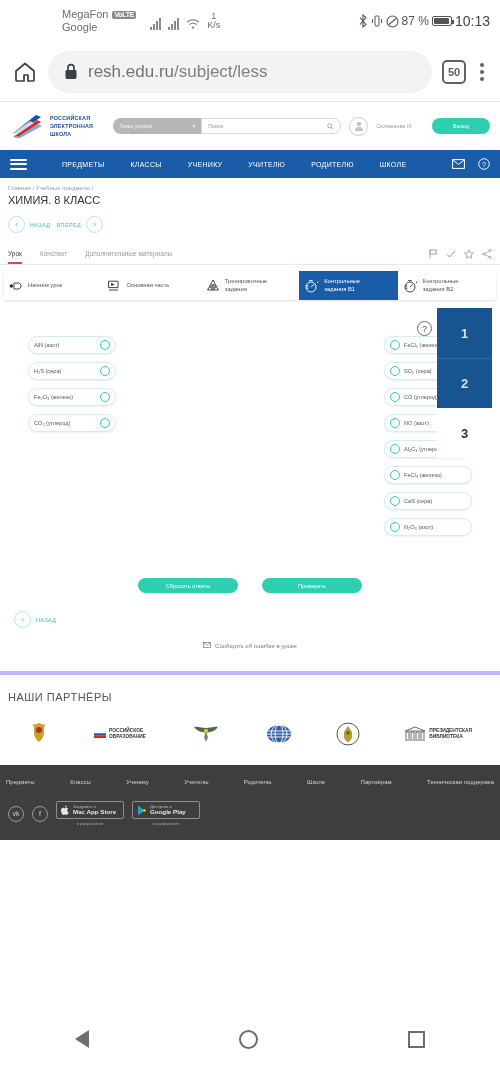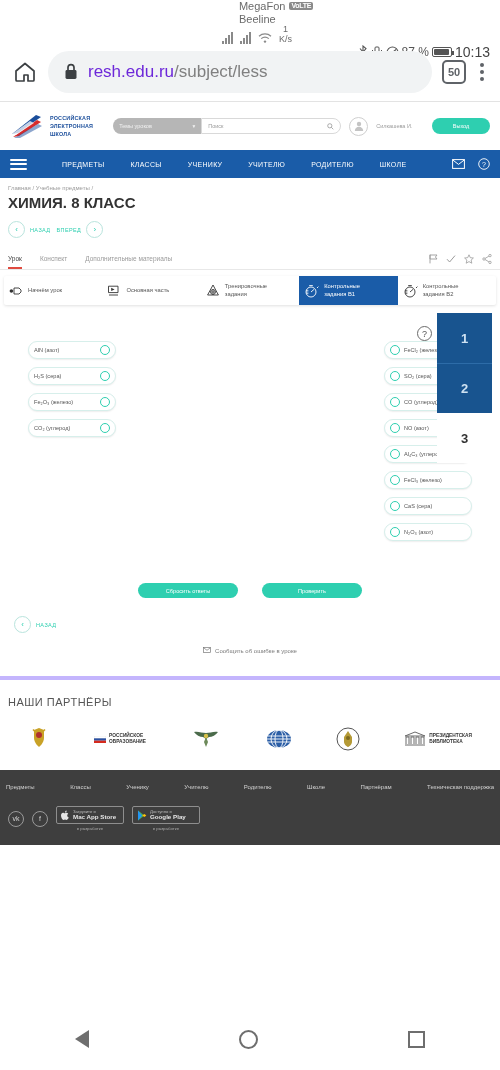--- a/index.html
+++ b/index.html
@@ -7,21 +7,21 @@
     width: 500px; height: 1070px;
     font-family: "Liberation Sans", sans-serif;
     background: #ffffff;
     overflow: hidden;
   }
   .screen { width: 500px; height: 1070px; position: relative; background:#fff; }
 
   
   .statusbar {
     height: 42px; display: flex; align-items: center;
-    padding: 0 10px; color: #6b6b6b; font-size: 11px; background:#fff;flex-direction:column;
+    padding: 0 10px; color: #6b6b6b; font-size: 11px; background:#fff;
   }
   .carriers { margin-left: 52px; line-height: 1.15; }
   .carrier-row { display:flex; align-items:center; gap:4px; }
   .volte-badge {
     font-size: 7px; font-weight: bold; color: #fff; background:#8a8a8a;
     border-radius: 2px; padding: 0px 2px; letter-spacing: -0.3px;
   }
   .sb-mid { display:flex; align-items:flex-end; gap:7px; margin-left:14px; }
   .bars { display:flex; align-items:flex-end; gap:1px; height: 12px; }
   .bars i { display:block; width:2px; background:#8a8a8a; }
@@ -37,21 +37,21 @@
   
   .browser-bar {
     height: 60px; display:flex; align-items:center; gap:10px;
     padding: 0 12px; background:#fff; border-bottom:1px solid #e3e3e3;
   }
   .omnibox {
     flex: 1; height: 42px; background:#f1f3f4; border-radius:21px;
     display:flex; align-items:center; gap:10px; padding: 0 16px;
     font-size: 17px; color:#202124; overflow:hidden; white-space:nowrap;
   }
-  .url-host { color:#6d28d9; }
+  .url-host { color:#737373; }
   .url-path { color:#808080; }
   .tabcount {
     width:24px;height:24px;border:2px solid #5f6368;border-radius:5px;
     display:flex;align-items:center;justify-content:center;
     font-size:11px;font-weight:bold;color:#5f6368;
   }
   .kebab { display:flex;flex-direction:column;gap:3px;padding:4px; }
   .kebab i { width:4px;height:4px;border-radius:50%;background:#5f6368;display:block; }
 
   
@@ -89,21 +89,21 @@
   }
   .burger { display:flex;flex-direction:column;gap:2.5px;margin-right:22px; }
   .burger i { width:17px;height:2px;background:#fff;display:block;border-radius:1px; }
   .nav-item { color:#fff; font-size:7px; letter-spacing:.3px; padding: 0 13px; }
   .nav-icons { margin-left:auto; display:flex; align-items:center; gap:13px; color:#fff; }
 
   
   .content { background:#fff; }
   .breadcrumb { font-size:6px;color:#9b9b9b;padding:7px 8px 3px; }
   .breadcrumb span { color:#9b9b9b; }
-  .page-title { font-size:15px;font-weight:bold;color:#333;padding:0 8px 6px; }
+  .page-title { font-size:11px;font-weight:normal;color:#333;padding:0 8px 6px; }
 
   .lesson-row { display:flex; align-items:center; padding: 4px 8px 10px; gap:6px; }
   .navlink { display:flex; align-items:center; gap:5px; flex:none; }
   .circ-btn {
     width:17px;height:17px;border-radius:50%;border:1px solid #b9e4dd;
     display:flex;align-items:center;justify-content:center;color:#2ecfb0;font-size:8px;flex:none;
   }
   .navlink span.lbl { font-size:5.5px;color:#2ecfb0;letter-spacing:.4px; }
   .lesson-title {
     flex:1; text-align:center; font-size:9px; color:#555; line-height:1.35; padding: 0 4px;
@@ -211,21 +211,21 @@
 <body>
 
 <div class="screen">
 
   <div class="statusbar">
     <div class="carriers">
       <div class="carrier-row">
         <span>MegaFon</span>
         <span class="volte-badge">VoLTE</span>
       </div>
-      <div>Beeline</div>
+      <div>Google</div>
     </div>
     <div class="sb-mid">
       <span class="bars">
           <i></i>
           <i></i>
           <i></i>
           <i></i>
         </span>
       <span class="bars">
           <i></i>

